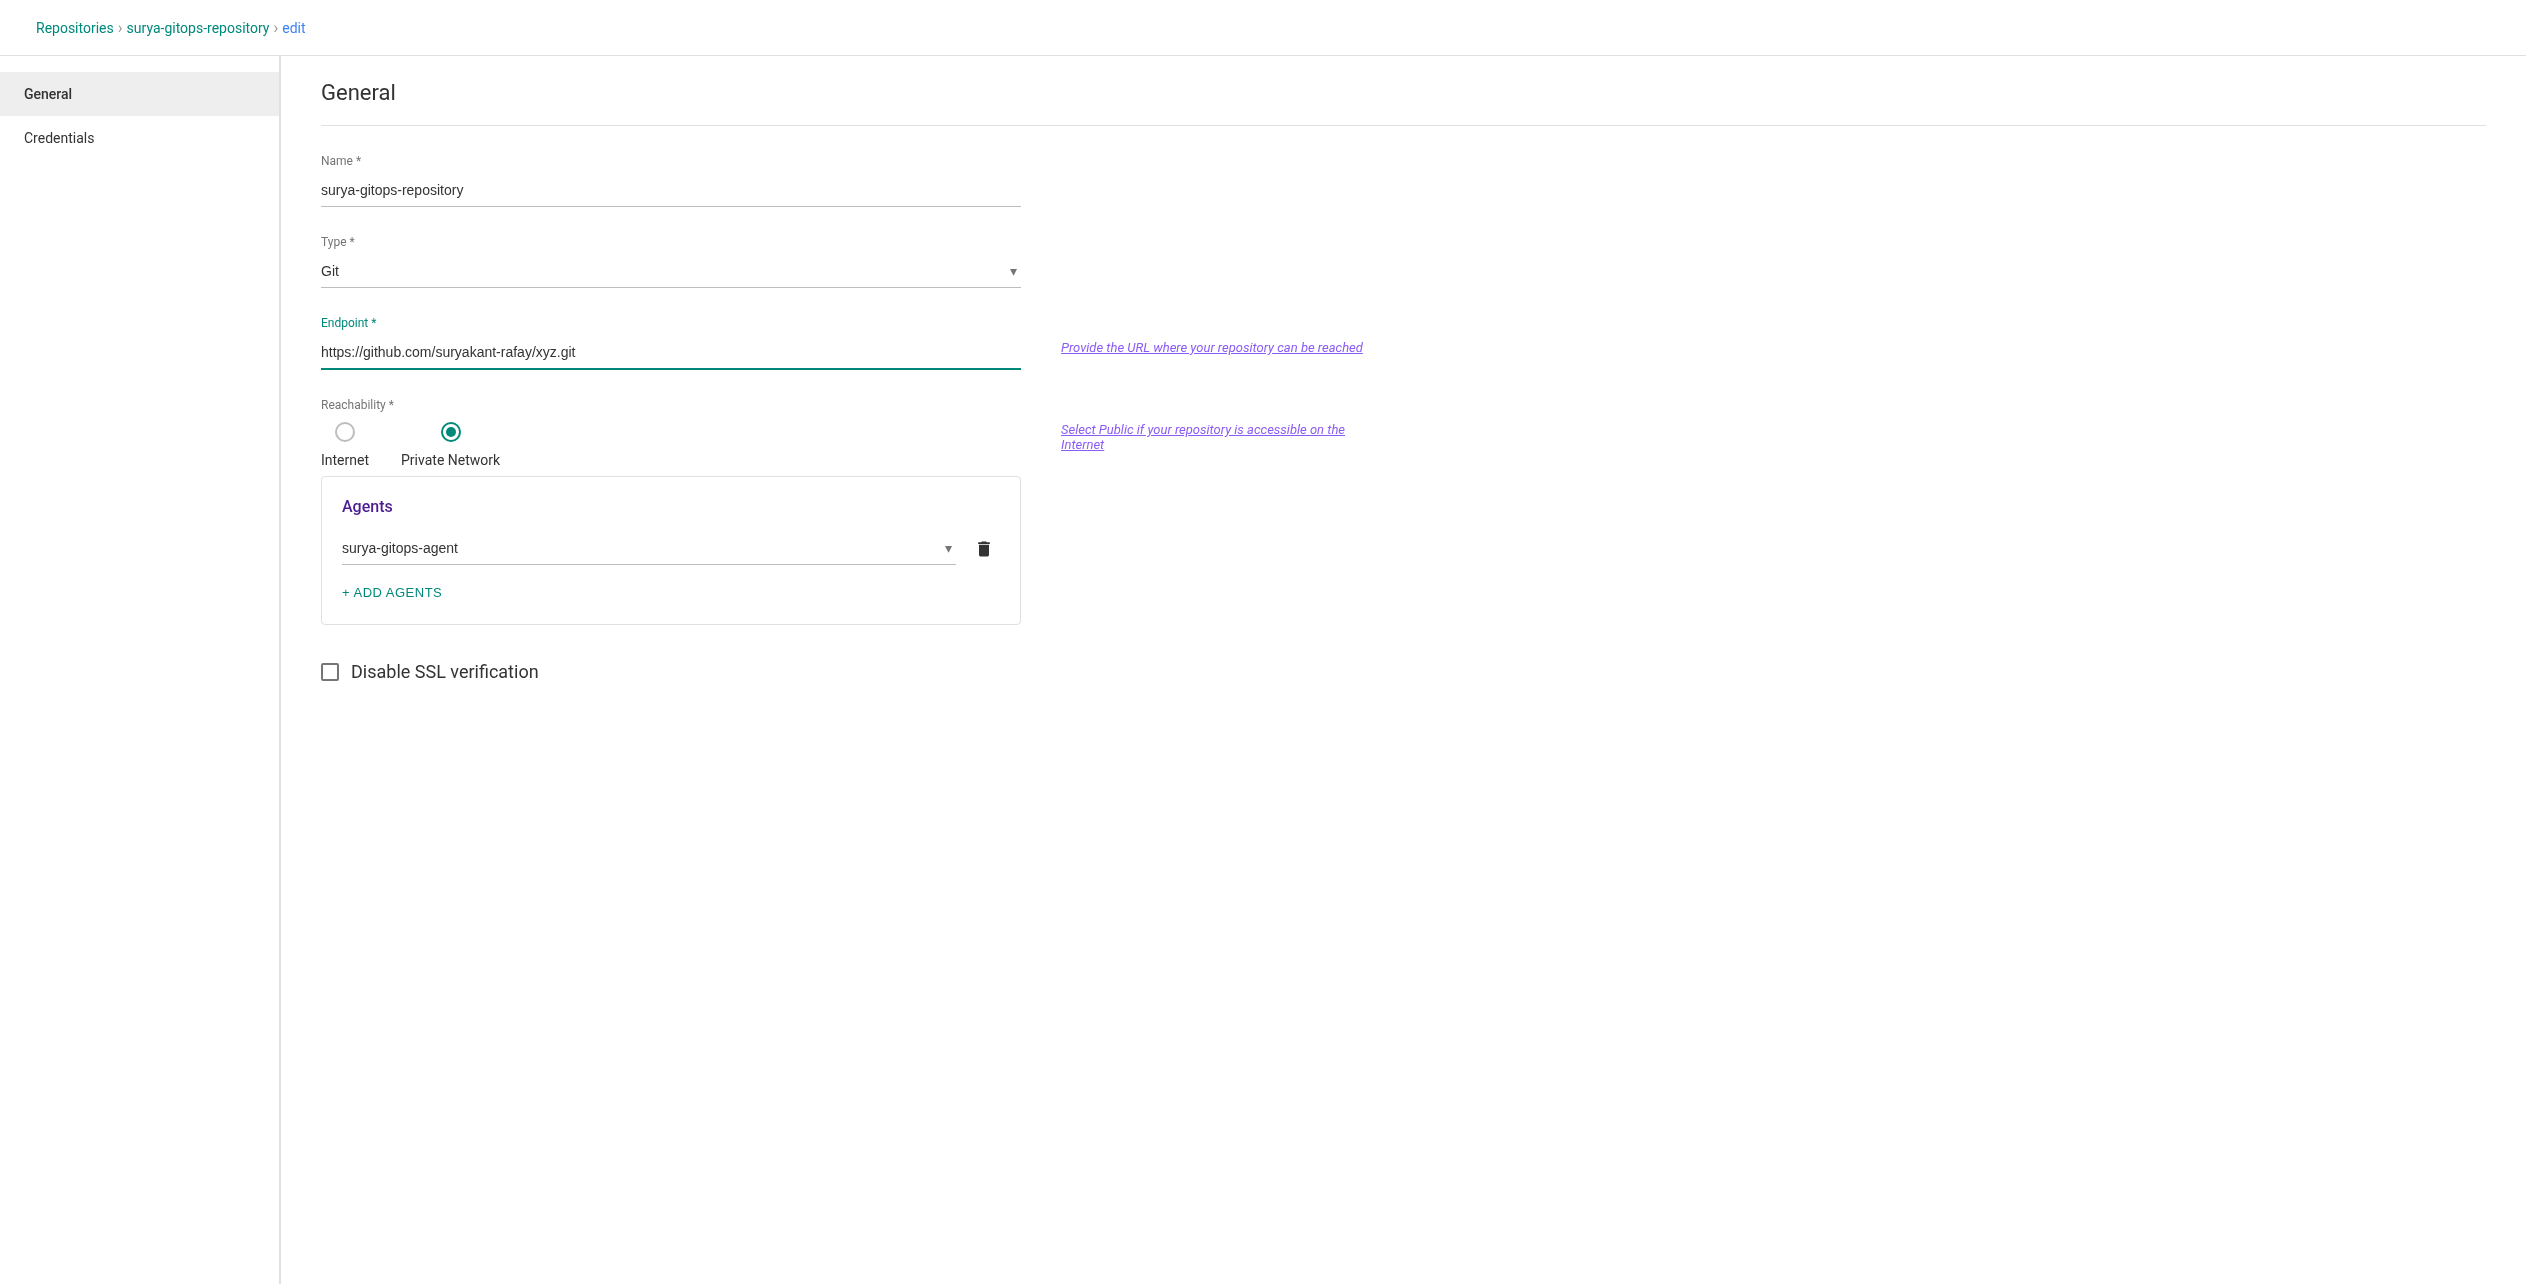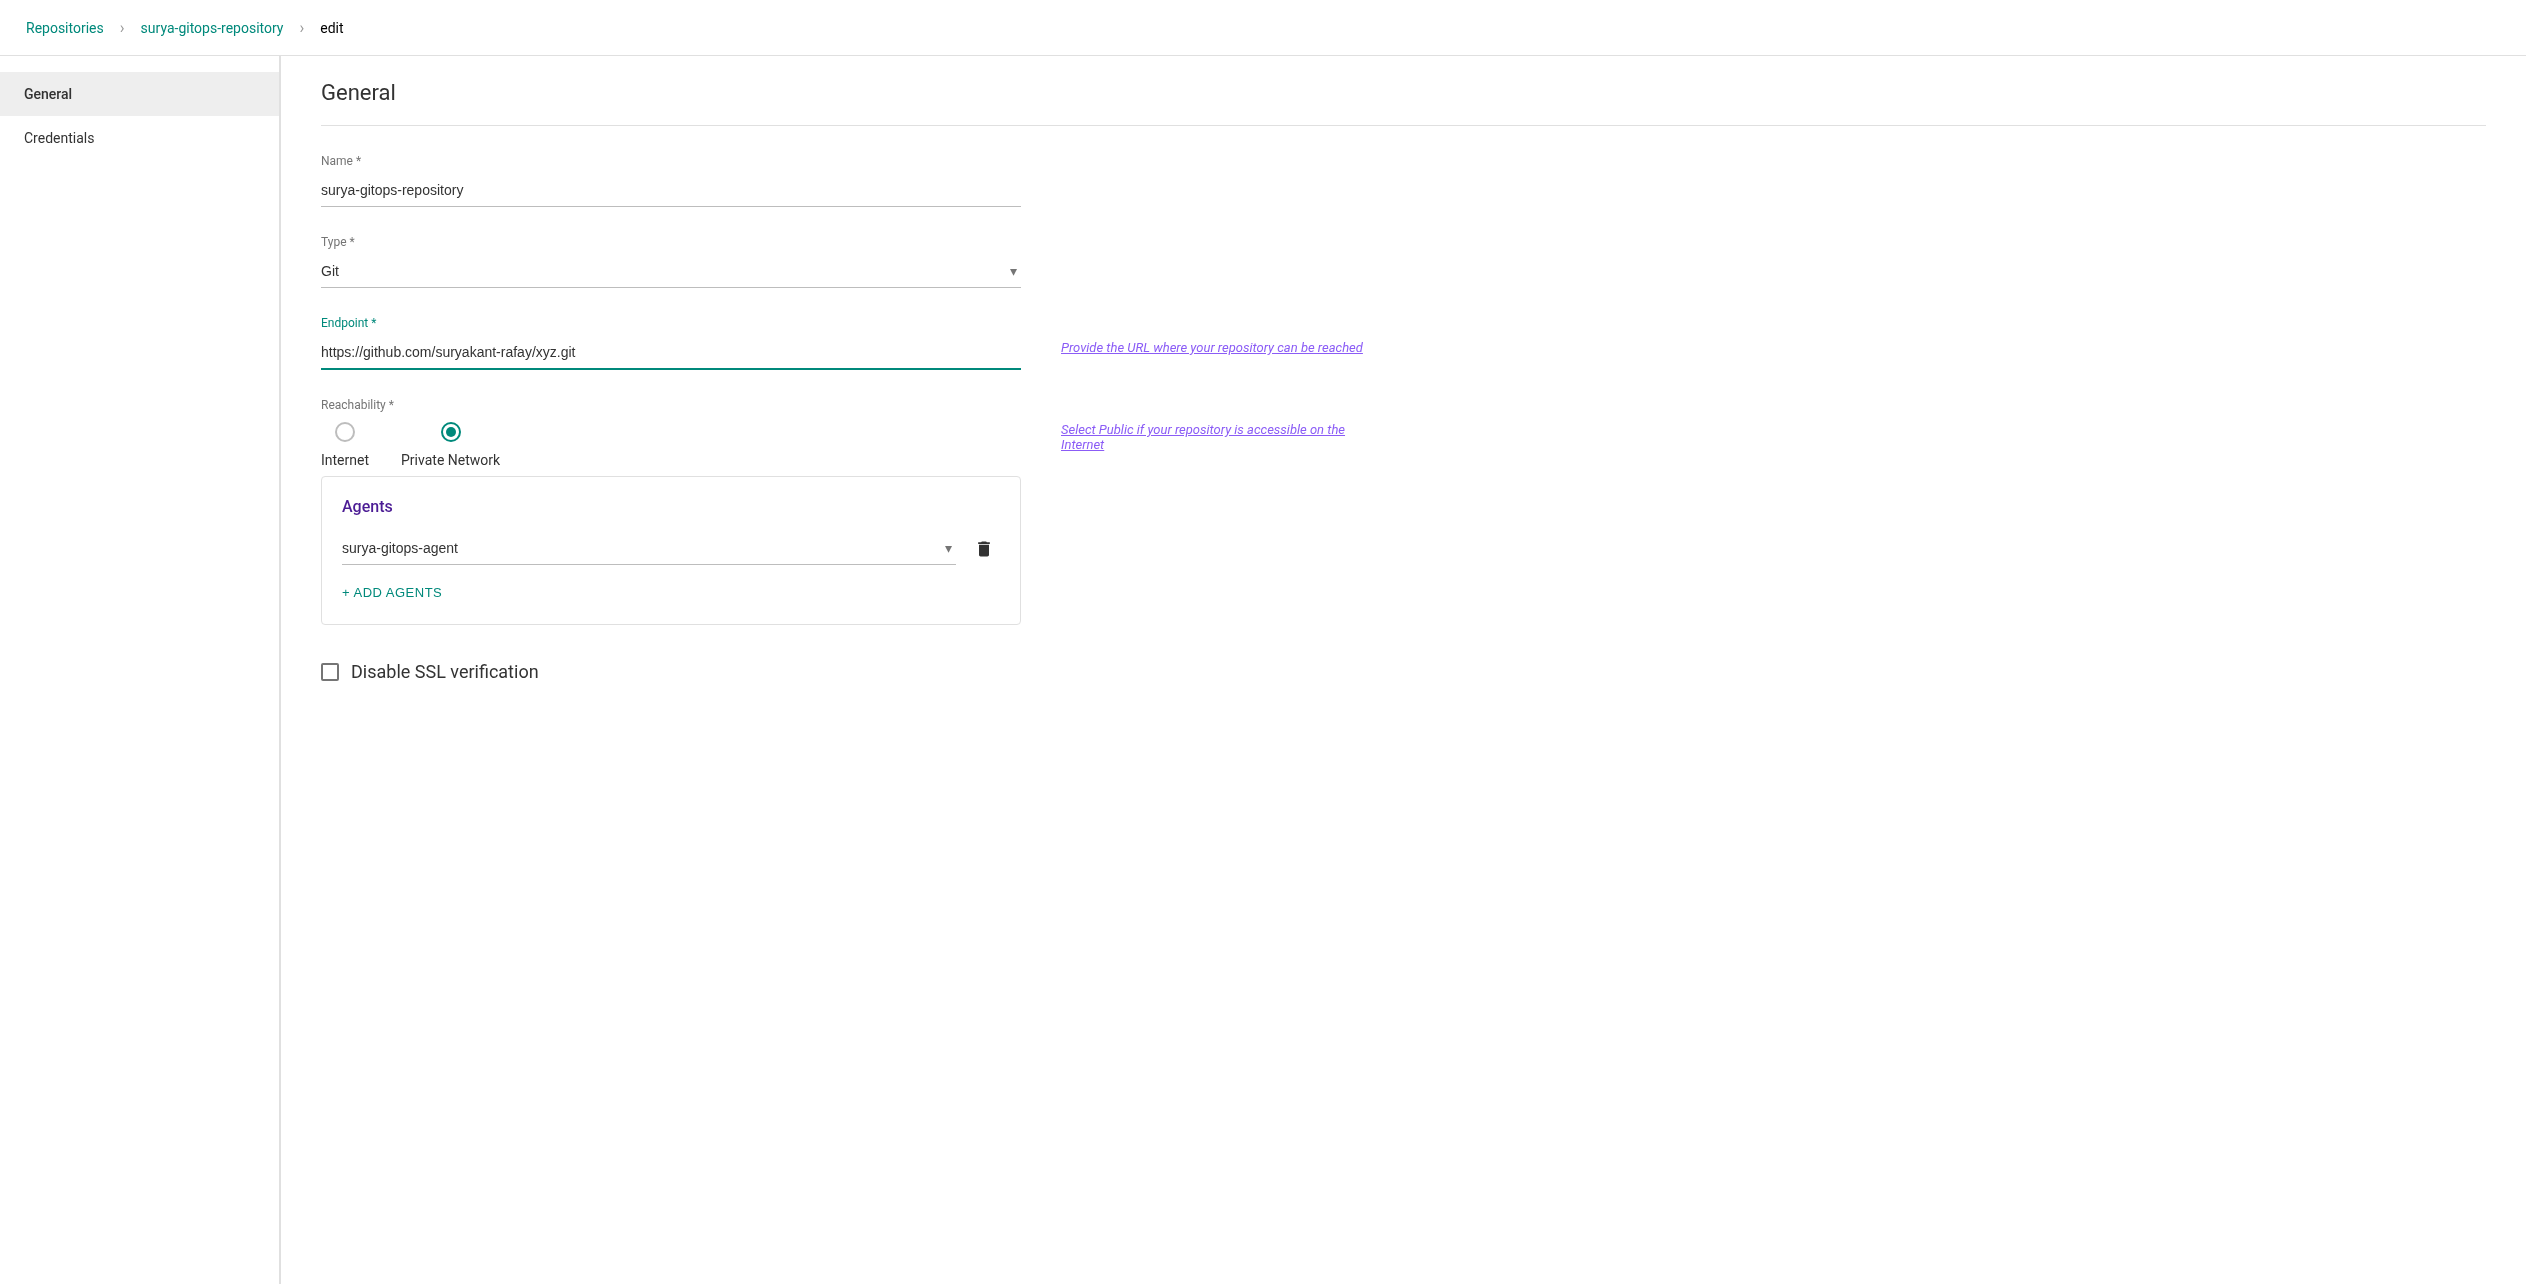--- a/index.html
+++ b/index.html
@@ -6,36 +6,36 @@
     body {
       font-family: 'Roboto', Arial, sans-serif;
       background: #f5f5f5;
       color: #333;
       font-size: 14px;
     }
 
     .breadcrumb {
       display: flex;
       align-items: center;
-      padding: 18px 26px;
+      padding: 18px 36px;
       background: #fff;
       font-size: 14px;
-      gap: 16px;
+      gap: 4px;
       border-bottom: 1px solid #e0e0e0;
     }
     .breadcrumb a {
       color: #00897b;
       text-decoration: none;
     }
     .breadcrumb-sep {
       color: #999;
       font-size: 16px;
     }
     .breadcrumb-current {
-      color: #000000;
+      color: #3b82f6;
     }
 
     .layout {
       display: flex;
       min-height: calc(100vh - 53px);
     }
 
     .sidebar {
       width: 280px;
       background: #fff;

